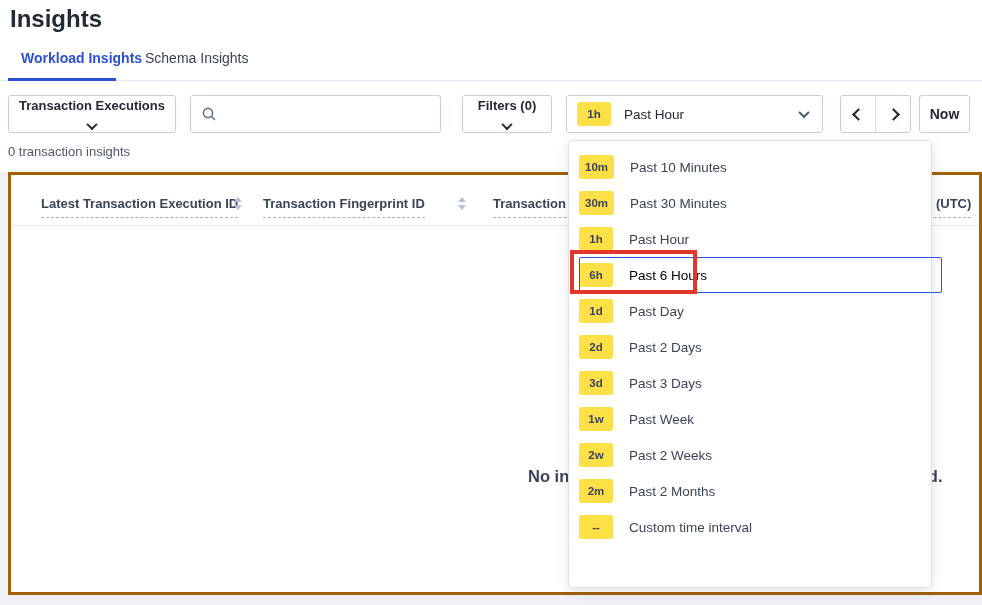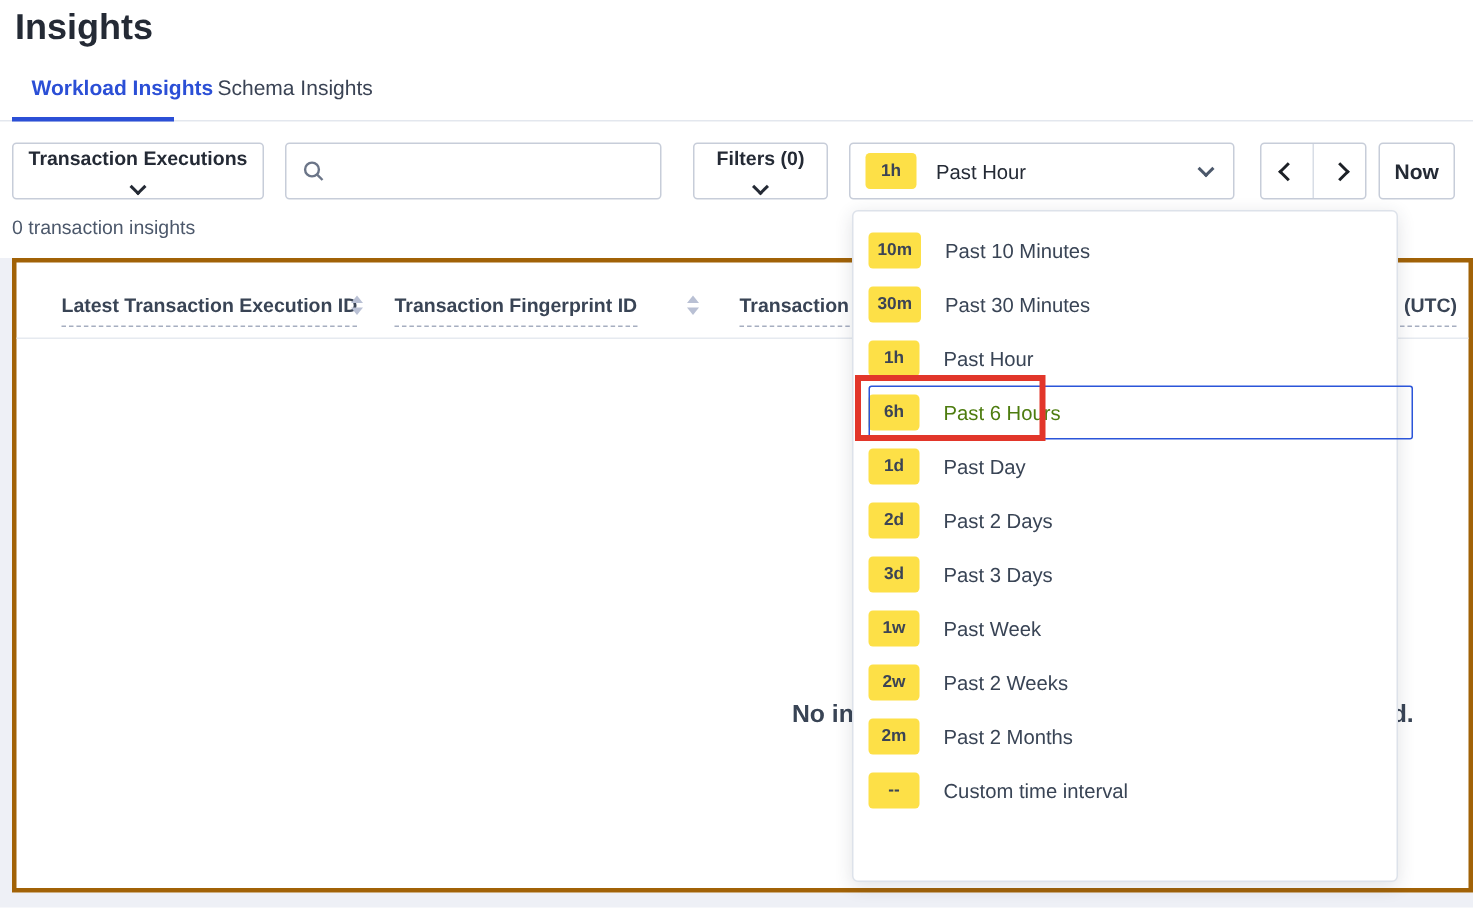--- a/index.html
+++ b/index.html
@@ -99,21 +99,21 @@
   
   .dropdown {
     position:absolute; left:568px; top:140px; width:364px; height:448px; z-index:10;
     background:#fff; border:1px solid #dde2ea; border-radius:4px;
     box-shadow:0 3px 12px rgba(40,50,70,.14); padding-top:8px;
   }
   .dd-item {
     height:36px; display:flex; align-items:center; gap:16px; padding-left:10px; cursor:pointer;
   }
   .dd-item .dd-label { font-size:13.5px; color:#394455; }
-  .dd-item.selected .dd-label { color:#4d7c0f; }
+  .dd-item.selected .dd-label { color:#000000; }
   .selection-ring {
     position:absolute; left:10px; top:116px; width:363px; height:36px;
     border:1px solid #2b55d9; border-radius:2px; pointer-events:none;
   }
 
   
   .annotation-box {
     position:absolute; left:570px; top:250px; width:127px; height:44px;
     border:4px solid #e2362a; z-index:20; pointer-events:none;
   }

